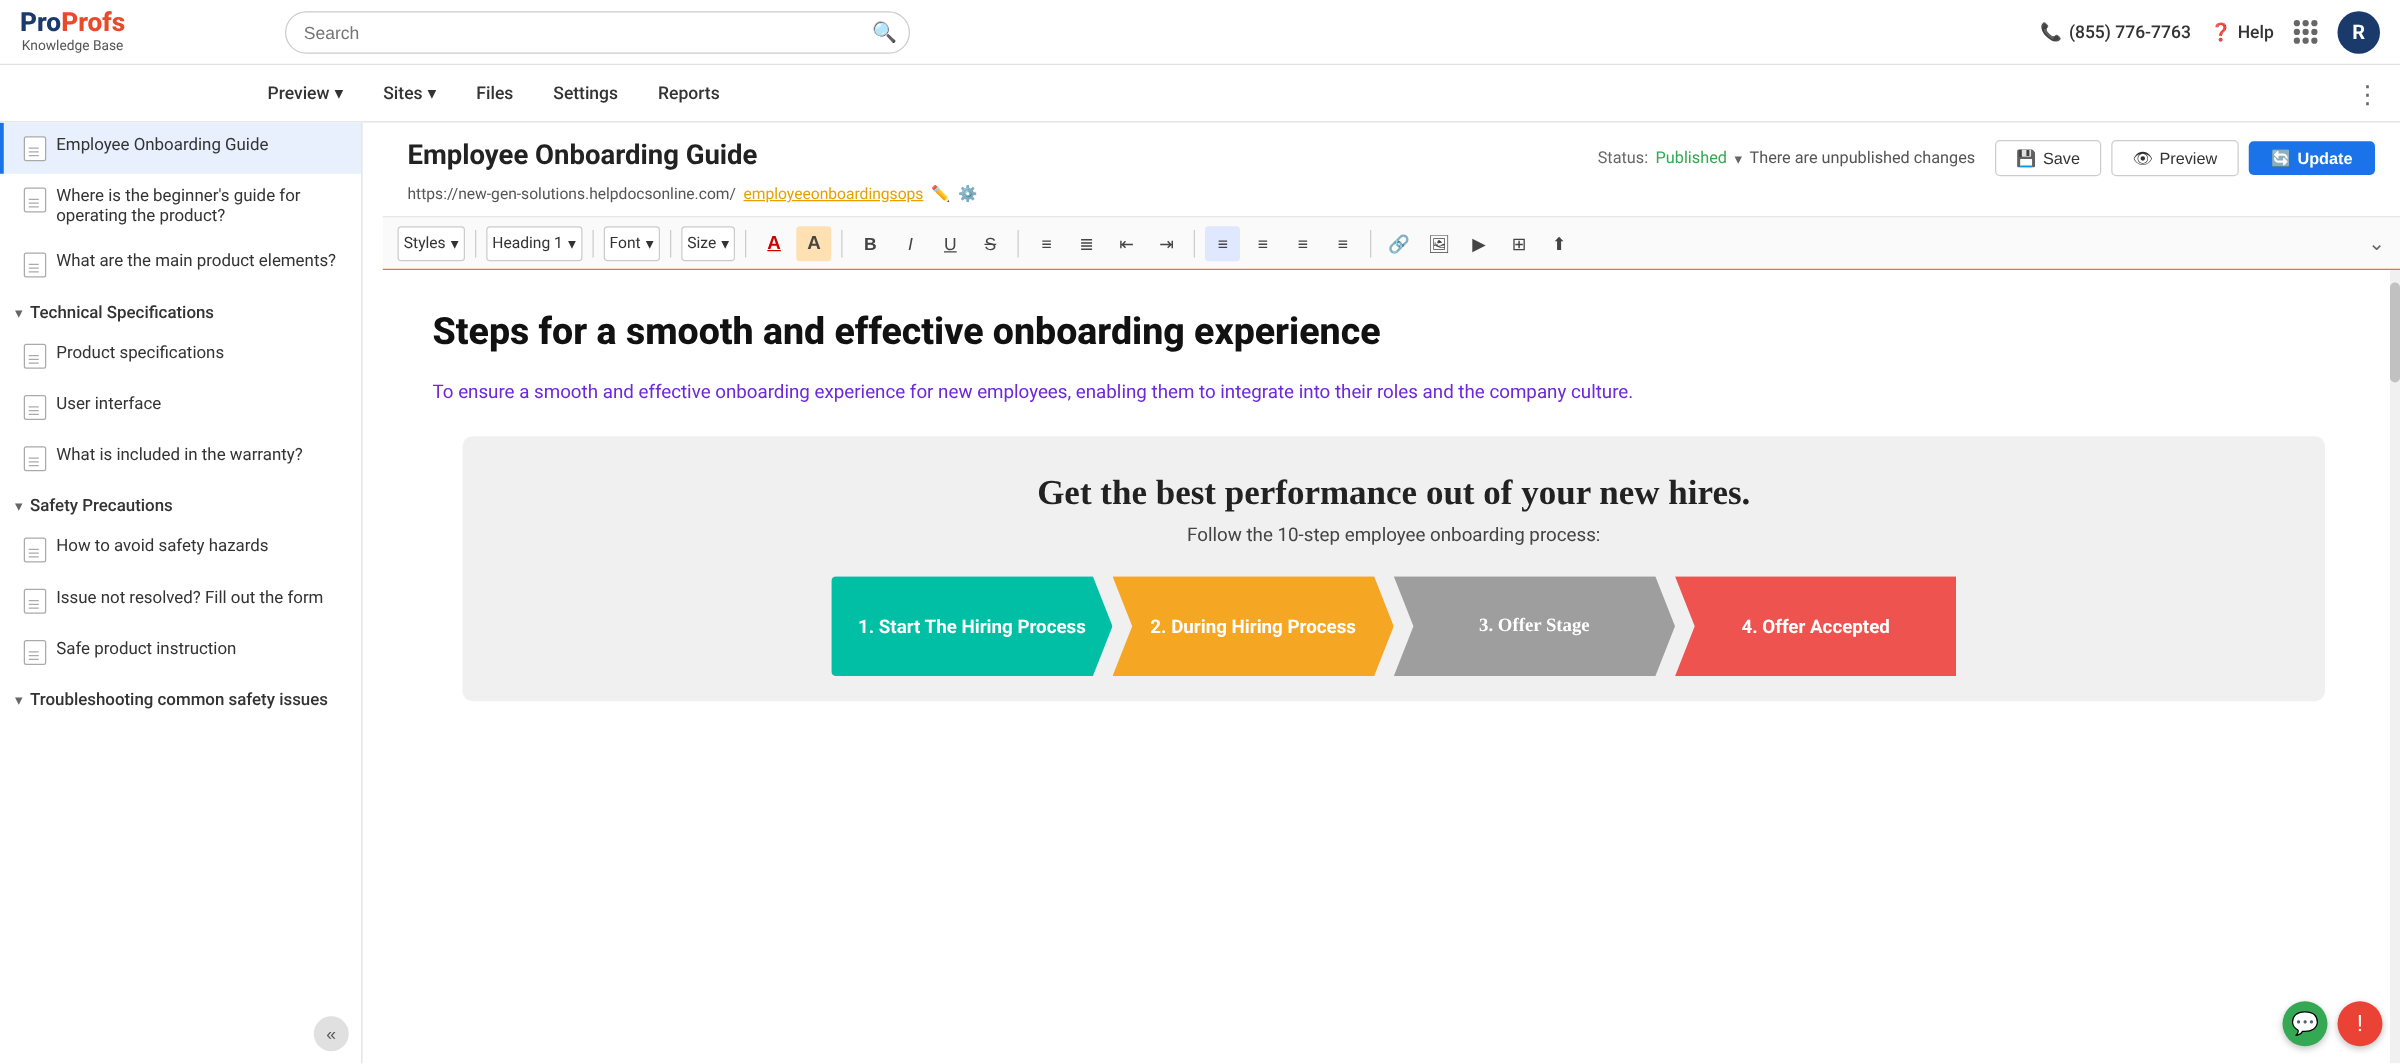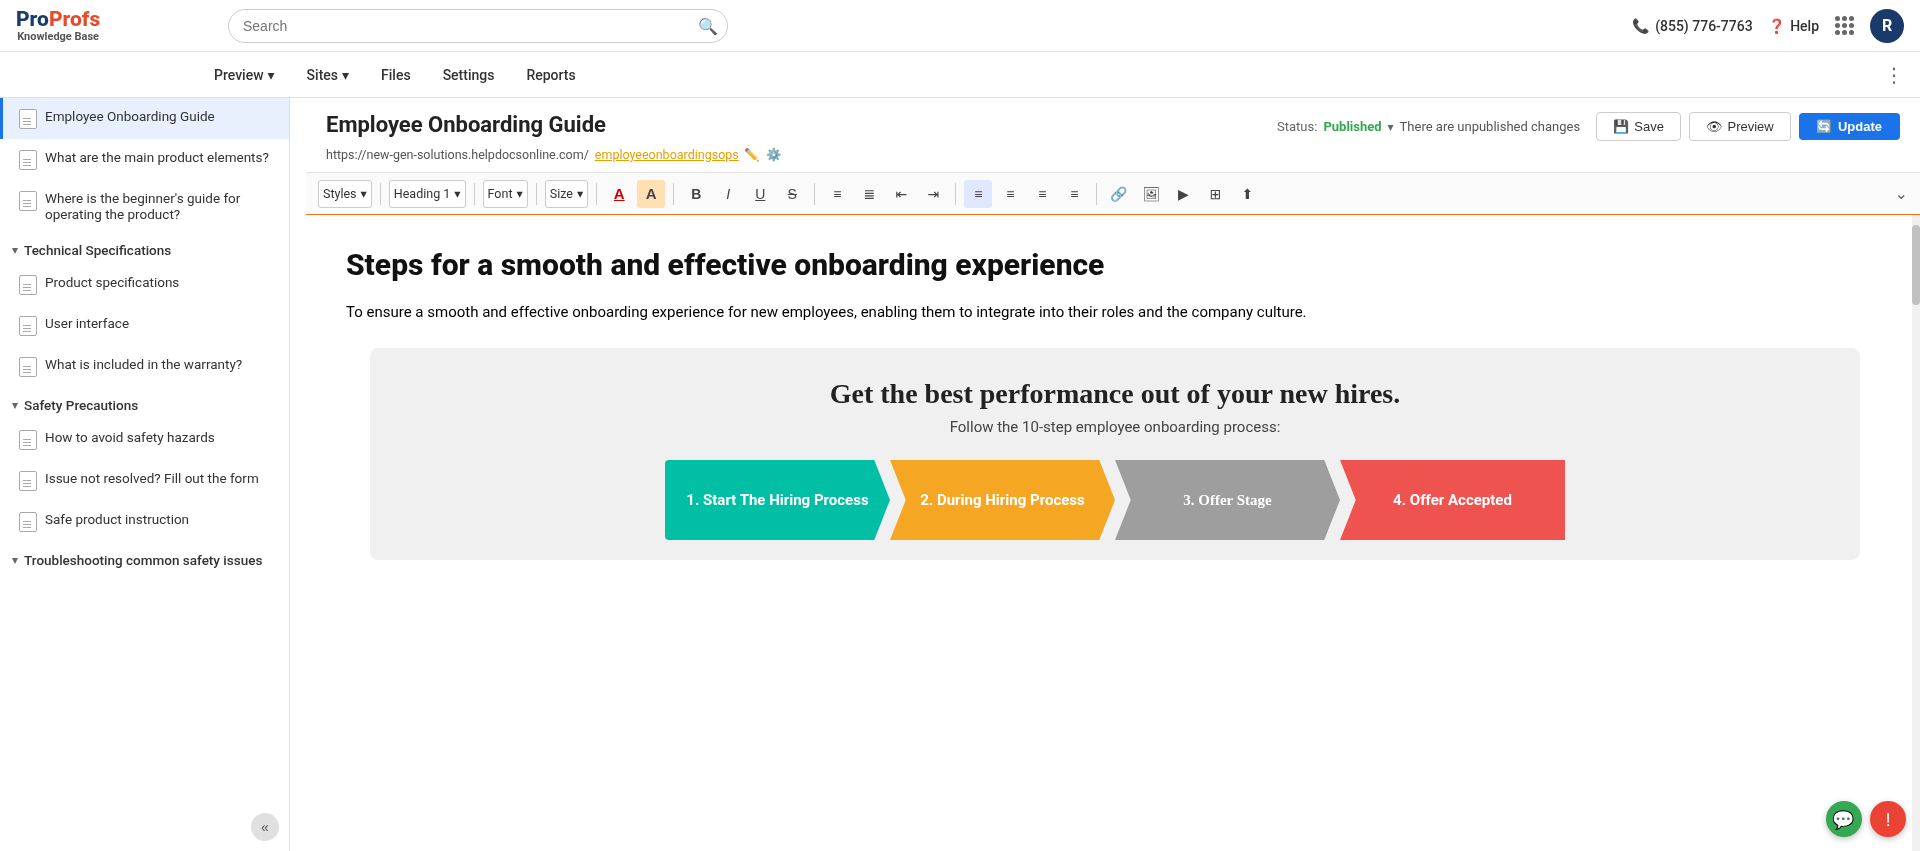--- a/index.html
+++ b/index.html
@@ -19,21 +19,21 @@
       display: flex;
       align-items: center;
       width: 200px;
       flex-shrink: 0;
     }
     .logo-text {
       display: flex;
       flex-direction: column;
       line-height: 1.1;
     }
-    .logo-kb { font-size: 11px; color: #555; text-align: center; font-weight: bold; }
+    .logo-kb { font-size: 11px; color: #555; text-align: center; }
     .search-bar {
       flex: 1;
       max-width: 500px;
       position: relative;
     }
     .search-bar input {
       width: 100%;
       height: 34px;
       border: 1px solid #ccc;
       border-radius: 20px;
@@ -177,21 +177,21 @@
     }
     .content-title-row {
       display: flex;
       align-items: flex-start;
       justify-content: space-between;
       margin-bottom: 6px;
     }
     .content-title { font-size: 22px; font-weight: 700; color: #222; }
     .title-actions { display: flex; align-items: center; gap: 16px; }
     .status-row { display: flex; align-items: center; gap: 6px; font-size: 13px; color: #666; }
-    .status-published { color: #34a853; font-weight: 700; }
+    .status-published { color: #34a853; font-weight: 400; }
     .status-arrow { color: #666; font-size: 12px; cursor: pointer; }
     .unpublished-changes { color: #555; font-size: 13px; }
     .content-url { font-size: 12.5px; color: #555; display: flex; align-items: flex-end; gap: 6px; }
     .url-link { color: #e8a000; text-decoration: underline; cursor: pointer; }
     .action-btns { display: flex; gap: 8px; align-items: center; }
     .btn-save {
       border: 1px solid #ccc;
       background: #fff;
       padding: 6px 16px;
       border-radius: 4px;
@@ -293,21 +293,21 @@
     }
     .article-title {
       font-size: 30px;
       font-weight: 800;
       color: #111;
       margin-bottom: 16px;
       line-height: 1.3;
     }
     .article-desc {
       font-size: 15px;
-      color: #000000;
+      color: #6d28d9;
       margin-bottom: 24px;
       line-height: 1.6;
     }
 
     
     .infographic {
       background: #f0f0f0;
       border-radius: 8px;
       padding: 30px 20px 20px;
       text-align: center;
@@ -453,25 +453,25 @@
 <div class="main-layout">
 
   <div class="sidebar">
 
     <div class="sidebar-item active">
       <span class="doc-icon"></span>
       <span>Employee Onboarding Guide</span>
     </div>
     <div class="sidebar-item">
       <span class="doc-icon"></span>
+      <span>Where is the beginner's guide for operating the product?</span>
+    </div>
+    <div class="sidebar-item">
+      <span class="doc-icon"></span>
       <span>What are the main product elements?</span>
-    </div>
-    <div class="sidebar-item">
-      <span class="doc-icon"></span>
-      <span>Where is the beginner's guide for operating the product?</span>
     </div>
 
     <div class="sidebar-section">
       <span class="chevron-down">▾</span>
       <span>Technical Specifications</span>
     </div>
     <div class="sidebar-item">
       <span class="doc-icon"></span>
       <span>Product specifications</span>
     </div>

